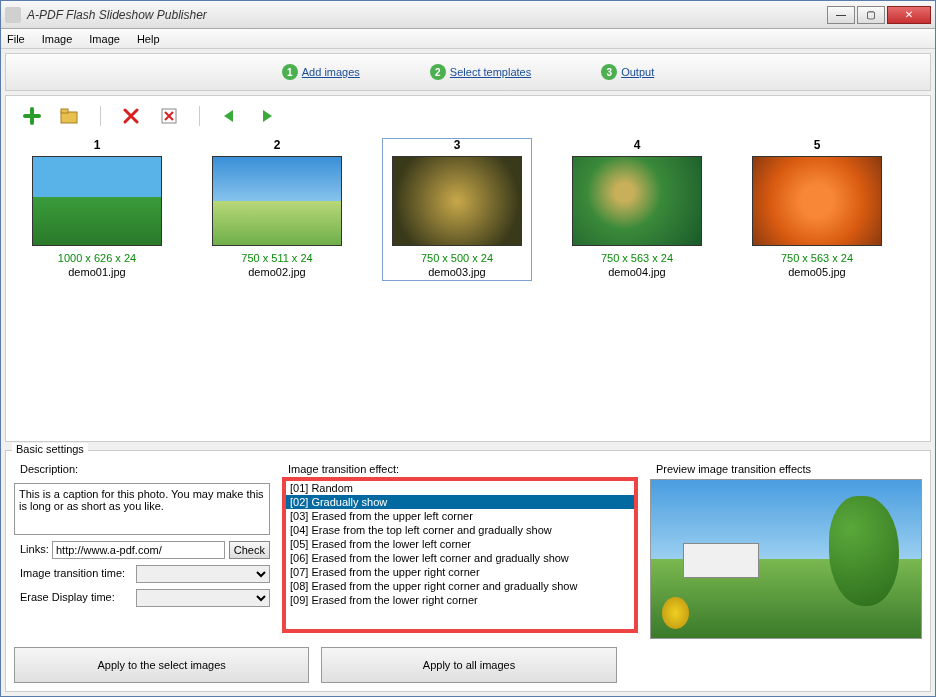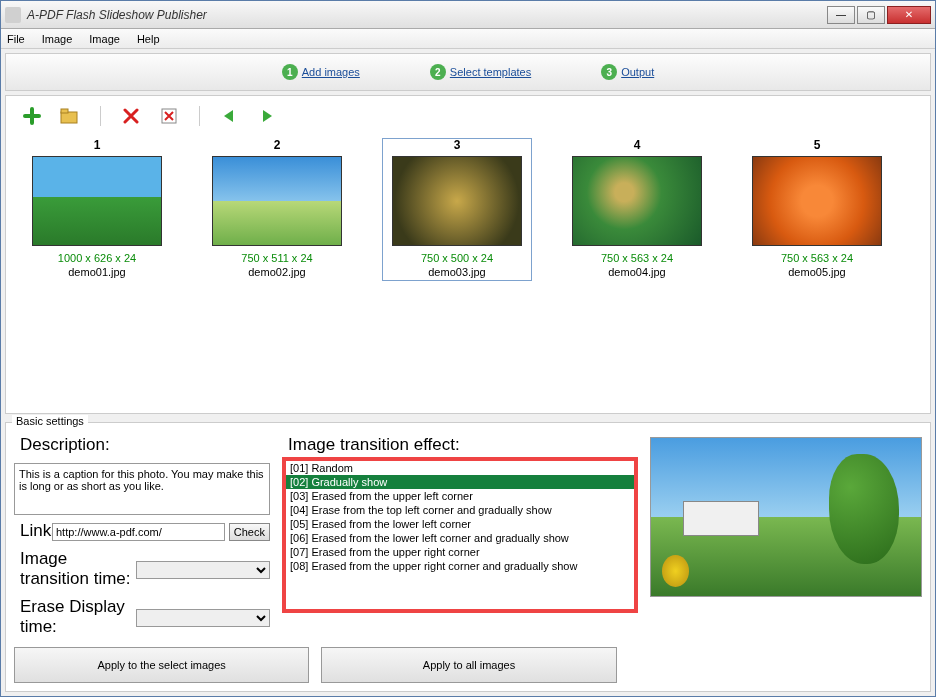--- a/index.html
+++ b/index.html
@@ -28,29 +28,29 @@
 .thumb.selected { border: 1px solid #7da2ce; padding: 2px; }
 .thumb.selected .thumb-num { margin-top: -3px; }
 .thumb-dims { color: #0a8c0a; font-size: 11px; margin-top: 6px; }
 .thumb-name { font-size: 11px; margin-top: 2px; }
 .basic-settings { border: 1px solid #ccc; margin: 4px; padding: 6px 8px 8px 8px; background: #fff; position: relative; }
 .fieldset-label { position: absolute; top: -8px; left: 6px; background: #fff; padding: 0 4px; font-size: 11px; }
 .settings-grid { display: flex; gap: 12px; margin-top: 6px; }
 .left-col { width: 256px; display: flex; flex-direction: column; gap: 6px; }
 .mid-col { width: 356px; display: flex; flex-direction: column; }
 .right-col { flex: 1; display: flex; flex-direction: column; }
-.label { font-size: 17px; margin-bottom: 2px; padding-left: 6px; }
+.label { font-size: 11px; margin-bottom: 2px; padding-left: 6px; }
 .desc-box { border: 1px solid #999; background: #fff; padding: 4px; height: 52px; font-size: 11px; overflow: hidden; }
 .row { display: flex; align-items: center; gap: 4px; }
 .input { border: 1px solid #999; padding: 1px 3px; font-size: 11px; height: 18px; }
 .btn-sm { border: 1px solid #888; background: linear-gradient(#f8f8f8,#ddd); padding: 1px 4px; font-size: 11px; cursor: pointer; height: 18px; }
 .select { border: 1px solid #999; height: 18px; font-size: 11px; padding: 8px 2px; }
 .listbox { border: 4px solid #ef4444; background: #fff; height: 156px; overflow-y: scroll; font-size: 11px; }
 .list-item { padding: 1px 4px; cursor: pointer; white-space: nowrap; }
-.list-item.selected { background: #15803d; color: #fff; }
+.list-item.selected { background: #0369a1; color: #fff; }
 .preview { border: 1px solid #999; height: 160px; background: #333; margin-top: 2px; overflow: hidden; position: relative; }
 .apply-row { display: flex; gap: 12px; margin-top: 8px; }
 .big-btn { flex: 1; border: 1px solid #999; background: linear-gradient(#f6f6f6,#e0e0e0); height: 36px; cursor: pointer; font-size: 11px; display: flex; align-items: center; justify-content: center; }
 svg { display: block; }
 </style>
 </head>
 <body>
 
 <div class="window">
   <div class="titlebar">
@@ -184,24 +184,26 @@
         <div class="label">Image transition effect:</div>
         <div class="listbox" id="effects-list">
             <div class="list-item">[01] Random</div>
             <div class="list-item selected">[02] Gradually show</div>
             <div class="list-item">[03] Erased from the upper left corner</div>
             <div class="list-item">[04] Erase from the top left corner and gradually show</div>
             <div class="list-item">[05] Erased from the lower left corner</div>
             <div class="list-item">[06] Erased from the lower left corner and gradually show</div>
             <div class="list-item">[07] Erased from the upper right corner</div>
             <div class="list-item">[08] Erased from the upper right corner and gradually show</div>
+            <div class="list-item">[09] Erased from the lower right corner</div>
           </div>
       </div>
 
       <div class="right-col">
+        <div class="label">Preview image transition effects</div>
         <div class="preview">
           <div style="position:absolute;left:0;right:0;top:0;height:50%;background:linear-gradient(#4a9de0,#9acff0)"></div>
           <div style="position:absolute;left:0;right:0;top:50%;height:50%;background:linear-gradient(#7ab850,#3a7a2a)"></div>
           <div style="position:absolute;left:12%;top:40%;width:28%;height:22%;background:#f0f0f0;border:1px solid #888"></div>
           <div style="position:absolute;right:8%;top:10%;width:26%;height:70%;background:radial-gradient(circle at 30% 30%,#5aa83a,#2a6a1a);border-radius:40% 50% 45% 50%"></div>
           <div style="position:absolute;left:4%;bottom:6%;width:10%;height:20%;background:radial-gradient(#f0d020,#b89010);border-radius:50%"></div>
         </div>
       </div>
     </div>
 

